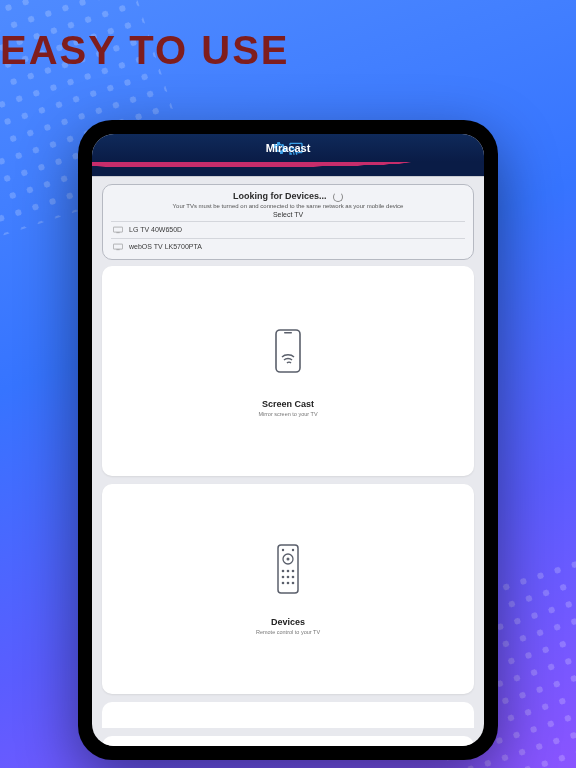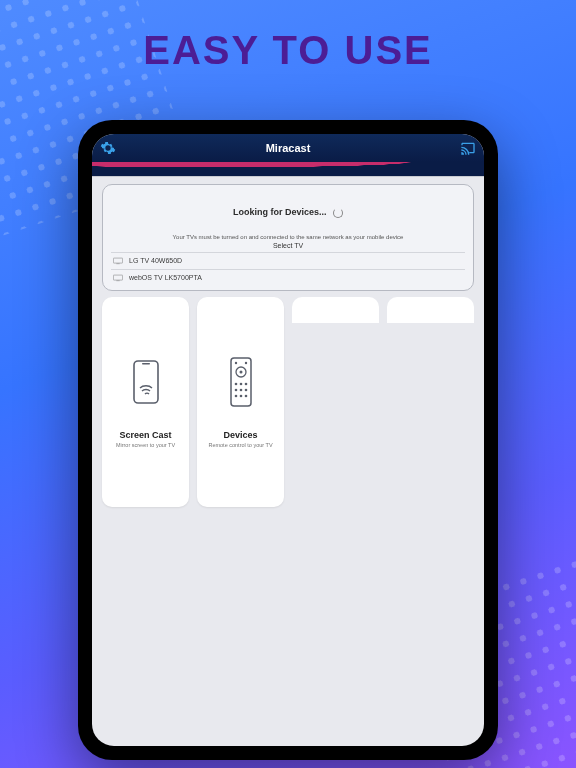--- a/index.html
+++ b/index.html
@@ -10,42 +10,42 @@
   }
   .dots{
     position:absolute;width:260px;height:260px;
     background-image:radial-gradient(#ffffff33 3px,transparent 3px);
     background-size:18px 18px;
   }
   .dots.tl{top:-40px;left:-100px;transform:rotate(-18deg);}
   .dots.br{bottom:-60px;right:-110px;transform:rotate(-18deg);}
 
   .headline{
-    position:absolute;top:28px;left:0;right:0;text-align:center;
-    font-size:40px;font-weight:800;letter-spacing:2px;color:#4c1d95;
+    position:absolute;top:28px;left:0;right:0;
+    font-size:40px;font-weight:800;letter-spacing:2px;color:#7f1d1d;
   }
 
   
   .tablet{
     position:absolute;top:120px;left:50%;transform:translateX(-50%);
     width:420px;height:640px;
     background:#000;border-radius:34px;padding:14px 14px;
     box-shadow:0 20px 60px rgba(0,0,0,.45);
     box-sizing:border-box;
   }
   .screen{
     position:relative;width:100%;height:100%;
     border-radius:22px;overflow:hidden;background:#e8e9ee;
   }
 
   
   .appbar{
     height:28px;width:100%;
     background:linear-gradient(#0f2a5a,#0a1c46);
-    display:flex;align-items:center;justify-content:space-between;
+    display:flex;align-items:center;justify-content:center;
     padding:0 8px;box-sizing:border-box;color:#59b2ff;font-size:11px;
     position:relative;
   }
   .appbar .title{position:absolute;left:0;right:0;text-align:center;color:#fff;font-weight:600;}
   .gear,.cast{width:16px;height:16px;display:block;color:#3aa0e8;}
 
   .wave{
     height:14px;width:100%;
     background:
       radial-gradient(ellipse 120% 90% at 30% 0%,#c72d6b 42%,transparent 43%),
@@ -53,29 +53,29 @@
     border-bottom:1px solid #c9cbd1;
   }
 
   .content{position:absolute;top:42px;left:0;right:0;bottom:0;overflow:hidden;}
 
   
   .panel{
     margin:8px 10px 6px;border:1px solid #b6b9c2;border-radius:10px;
     background:#f2f3f7;padding:6px 8px 4px;
   }
-  .panel h4{margin:16px;text-align:center;font-size:9px;font-weight:700;color:#2c2c2c;}
+  .panel h4{margin:0;text-align:center;font-size:9px;font-weight:700;color:#2c2c2c;}
   .panel h4 .spin{display:inline-block;width:8px;height:8px;border:1.5px solid #888;border-top-color:transparent;border-radius:50%;vertical-align:middle;margin-left:4px;}
   .panel p{margin:1px 0 2px;text-align:center;font-size:6px;color:#555;}
   .select-label{text-align:center;font-size:7px;color:#333;margin-bottom:3px;}
   .dev{display:flex;align-items:center;gap:6px;padding:4px 2px;border-top:1px solid #d4d6dc;font-size:7px;color:#3a3a3a;}
   .dev svg{width:10px;height:8px;opacity:.55}
 
   
-  .grid{display:grid;grid-template-columns:1fr 1fr 1fr 1fr;gap:8px;margin:4px 10px 0;}
+  .grid{display:grid;grid-template-columns:1fr;gap:8px;margin:4px 10px 0;}
   .card{
     background:#fff;border-radius:10px;height:210px;
     display:flex;flex-direction:column;align-items:center;justify-content:center;
     box-shadow:0 1px 2px rgba(0,0,0,.08);
     padding:8px;box-sizing:border-box;
   }
   .card .icon{height:52px;display:flex;align-items:center;justify-content:center;margin-bottom:22px;color:#5a5f6b;}
   .card h5{margin:0;font-size:9px;font-weight:700;color:#222;}
   .card small{font-size:5.5px;color:#777;margin-top:2px;text-align:center;}
   .half{height:26px;border-radius:10px 10px 0 0;background:#fff;}

